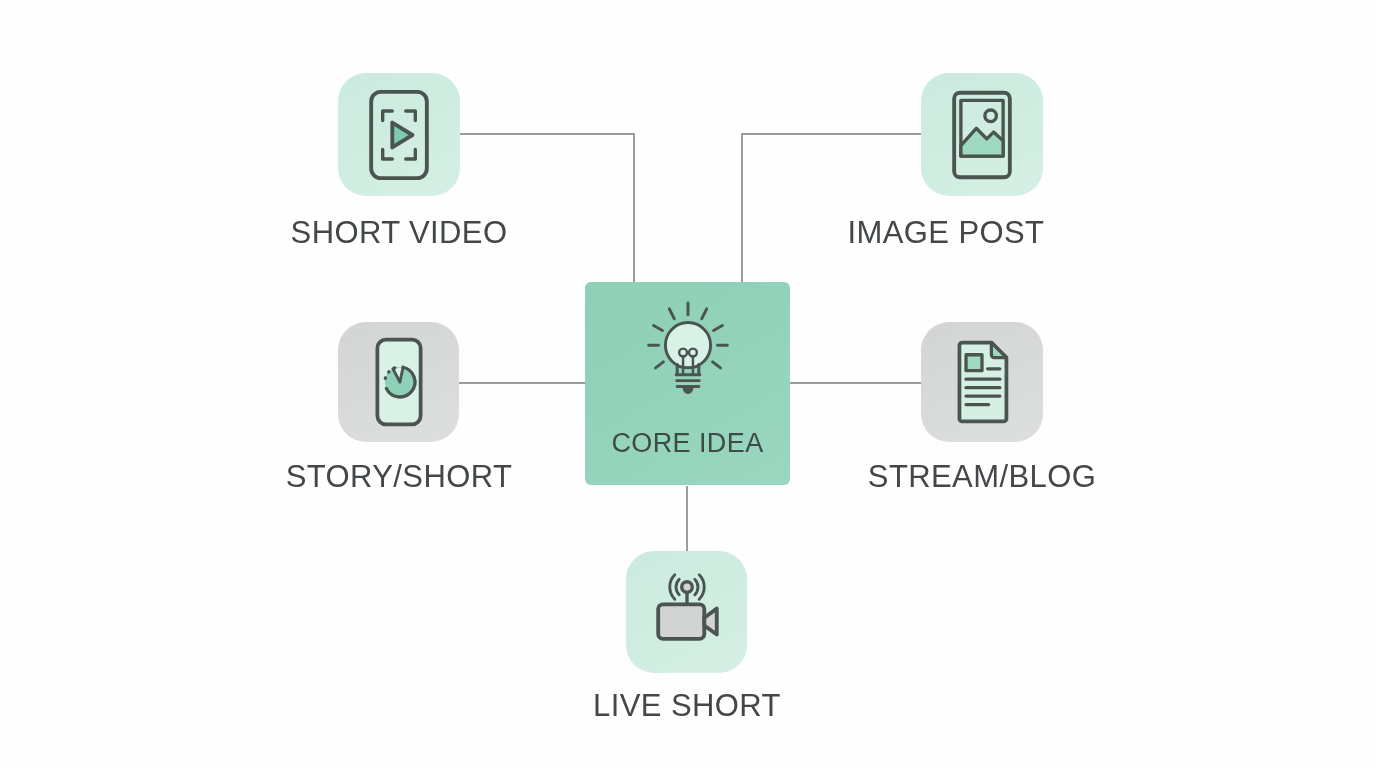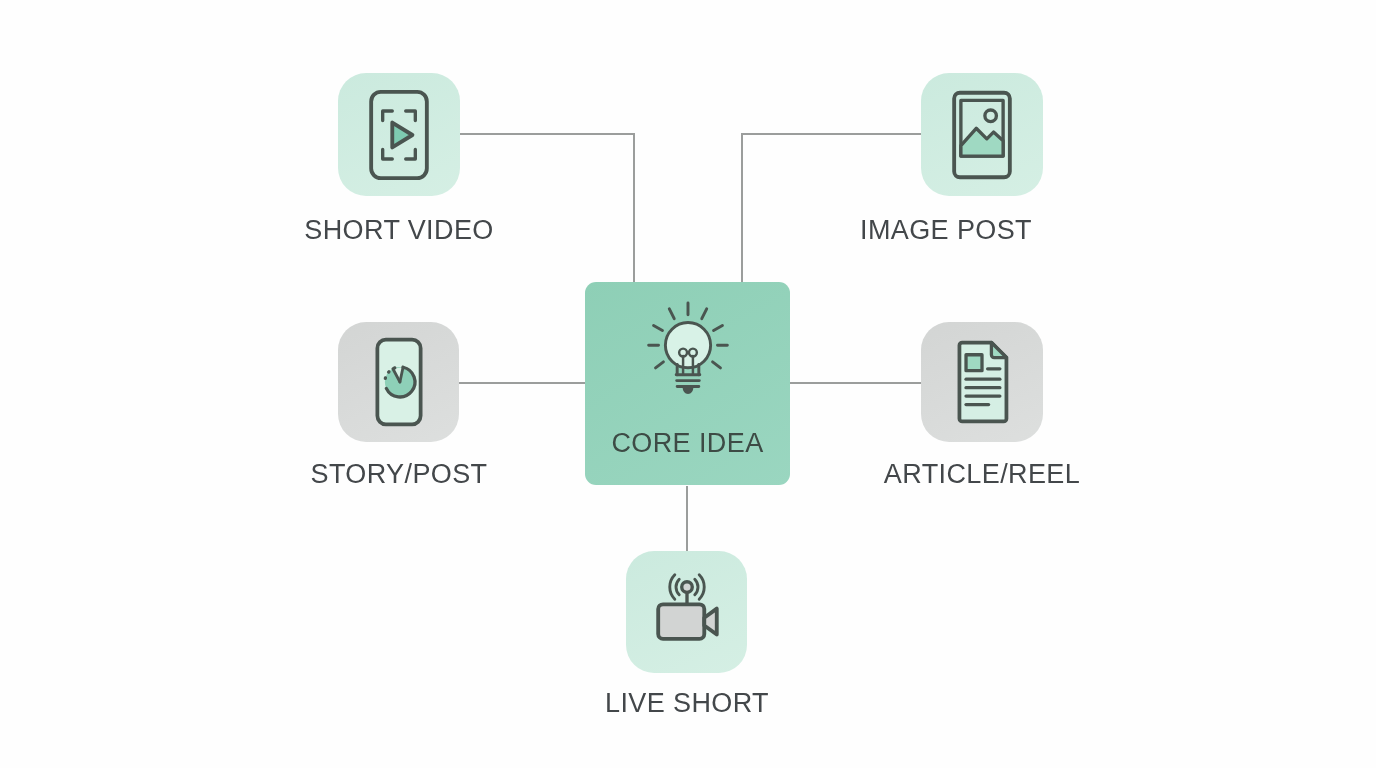--- a/index.html
+++ b/index.html
@@ -12,23 +12,23 @@
     --connector:#9b9d9c; --label-text:#43474a; --center-text:#3d4b45;
   }
   html,body{margin:0;padding:0;}
   body{font-family:"Liberation Sans","DejaVu Sans",sans-serif;background:var(--background);}
   .canvas{position:relative;width:1376px;height:768px;background:var(--background);overflow:hidden;}
   .line{position:absolute;background:var(--connector);}
   .node{position:absolute;display:flex;align-items:center;justify-content:center;}
   .node.small{border-radius:28px;}
   .node.mint{background:linear-gradient(155deg,var(--mint-fill),var(--mint-fill-light));}
   .node.gray{background:linear-gradient(155deg,var(--gray-fill),var(--gray-fill-light));}
-  .node.center{border-radius:11px;background:linear-gradient(150deg,var(--center-fill),var(--center-fill-light));
+  .node.center{border-radius:6px;background:linear-gradient(150deg,var(--center-fill),var(--center-fill-light));
     flex-direction:column;justify-content:flex-start;}
-  .label{position:absolute;width:320px;text-align:center;font-size:27px;font-weight:500;
+  .label{position:absolute;width:320px;text-align:center;font-size:31px;font-weight:500;
     letter-spacing:.4px;color:var(--label-text);}
   .center-label{margin-top:12px;font-size:27px;font-weight:500;letter-spacing:.4px;color:var(--center-text);}
   svg{display:block;}
   .st{stroke:var(--stroke);fill:none;stroke-linecap:round;stroke-linejoin:round;}
   .sw25{stroke-width:2.5;} .sw3{stroke-width:3;} .sw35{stroke-width:3.5;} .sw4{stroke-width:4;}
   .f-teal{fill:var(--teal-accent);} .f-screen{fill:var(--screen-fill);} .f-deep{fill:var(--deep-mint);}
   .f-bulb{fill:var(--bulb-fill);} .f-doc{fill:var(--doc-fill);} .f-gray{fill:var(--gray-icon-fill);}
   .f-timer{fill:var(--timer-fill);} .f-dark{fill:var(--stroke);}
   .dotted{stroke-dasharray:0.5 7;}
 </style>
@@ -71,35 +71,35 @@
     <svg width="94" height="94" viewBox="0 0 100 100">
       <rect x="27" y="5" width="46" height="90" rx="9" class="st f-screen sw4"></rect>
       <circle cx="51" cy="50" r="16" class="f-timer"></circle>
       <path d="M51 50 L43.5 35.9 L54.3 34.3 Z" class="f-screen"></path>
       <path d="M54.3 34.3 A16 16 0 1 1 36.5 56.8" class="st sw35"></path>
       <path d="M51 50 L43.5 35.9" class="st sw3"></path>
       <path d="M51 50 L54.3 34.3" class="st sw3"></path>
       <path d="M45.5 35 A16 16 0 0 0 35.2 52.8" class="st dotted sw35"></path>
     </svg>
   </div>
-  <div class="label" style="left:239px;top:459px;">STORY/POST</div>
+  <div class="label" style="left:239px;top:459px;">STORY/SHORT</div>
 
   <div class="node small gray" style="left:921px;top:322px;width:122px;height:120px;">
     <svg width="94" height="94" viewBox="0 0 100 100">
       <path d="M29 8 H60 L76 24 V89 a3 3 0 0 1 -3 3 H29 a3 3 0 0 1 -3 -3 V11 a3 3 0 0 1 3 -3 Z" class="st f-doc sw4"></path>
       <path d="M60 8 V21 a3 3 0 0 0 3 3 H76 Z" class="st f-deep sw35"></path>
       <rect x="33" y="21" width="17" height="17" class="st f-deep sw35"></rect>
       <path d="M56 36 H69" class="st sw35"></path>
       <path d="M33 47 H69" class="st sw35"></path>
       <path d="M33 56 H69" class="st sw35"></path>
       <path d="M33 65 H69" class="st sw35"></path>
       <path d="M33 74 H57" class="st sw35"></path>
     </svg>
   </div>
-  <div class="label" style="left:822px;top:459px;">ARTICLE/REEL</div>
+  <div class="label" style="left:822px;top:459px;">STREAM/BLOG</div>
 
   <div class="node center" style="left:585px;top:282px;width:205px;height:203px;">
     <svg width="118" height="118" viewBox="0 0 120 120" style="margin-top:16px;">
       <path d="M60 17 V5 M74 21 L79 11 M46 21 L41 11 M86 33 L95 28 M34 33 L25 28 M90 48 H100 M30 48 H20 M85 65 L93 71 M35 65 L27 71" class="st sw3"></path>
       <circle cx="60" cy="48" r="23" class="st f-bulb sw3"></circle>
       <path d="M49 67.5 V78 M71 67.5 V78" class="st sw3"></path>
       <path d="M55 78 V59 M65 78 V59" class="st sw25"></path>
       <circle cx="55" cy="55.5" r="4" class="st sw25"></circle>
       <circle cx="65" cy="55.5" r="4" class="st sw25"></circle>
       <path d="M48 78 H72 M48.5 84 H71.5 M49 90 H71" class="st sw3"></path>

